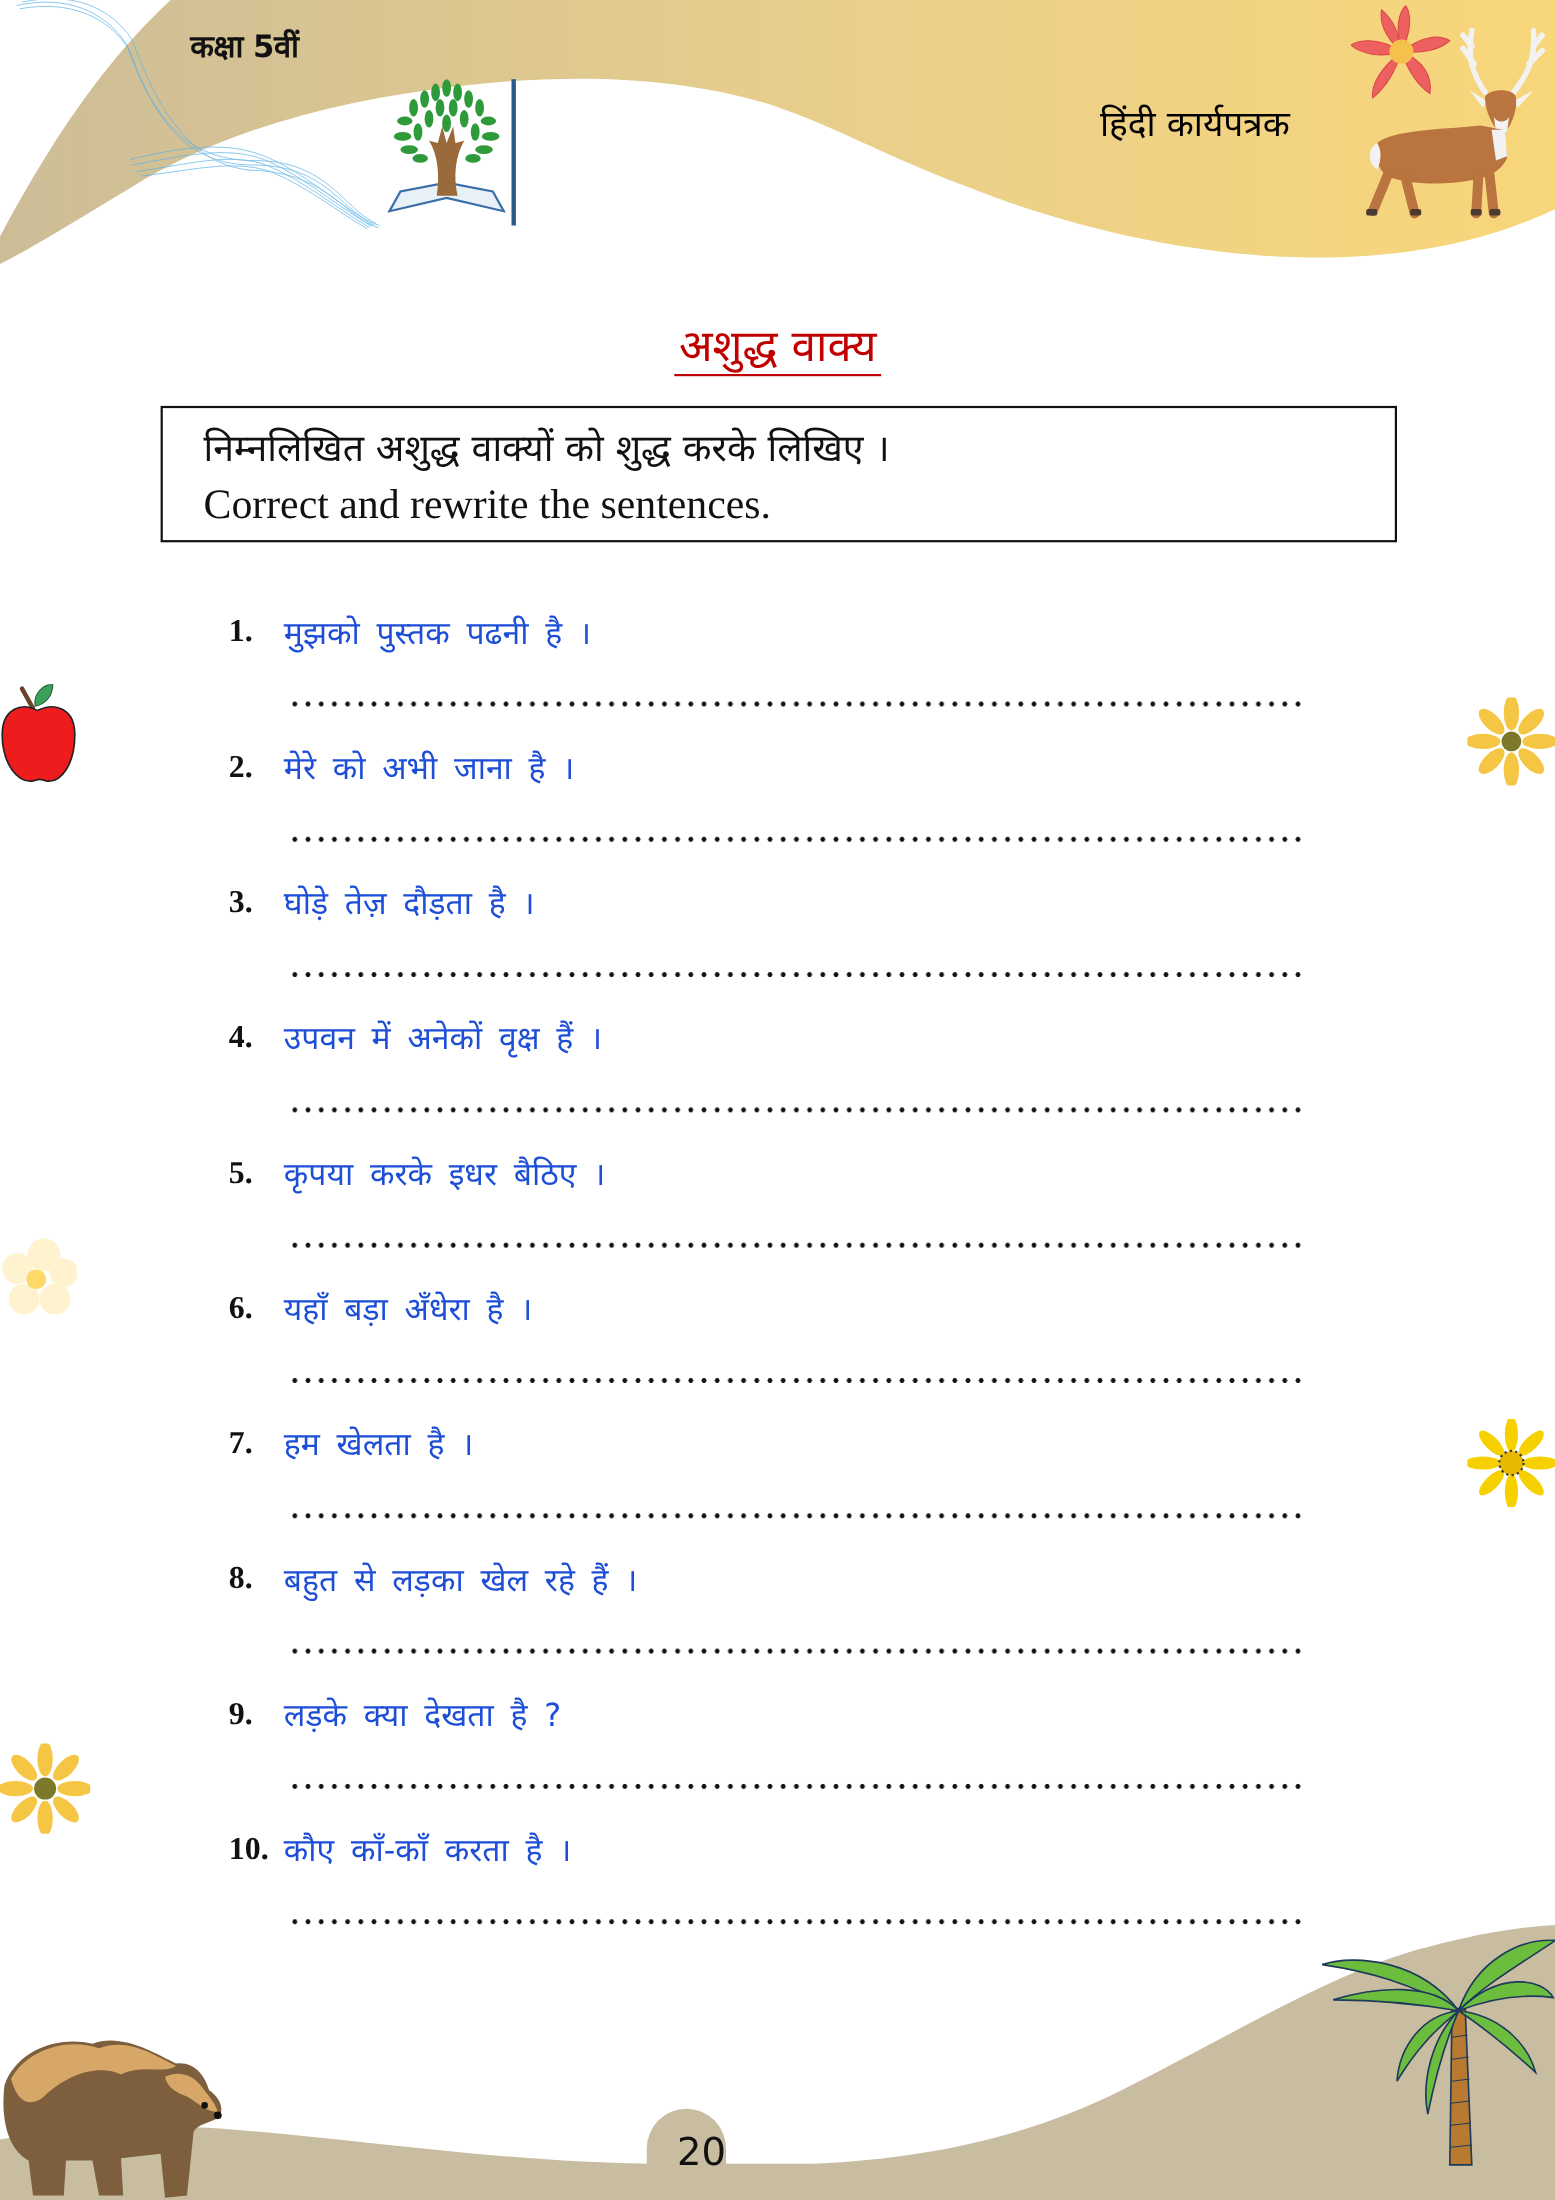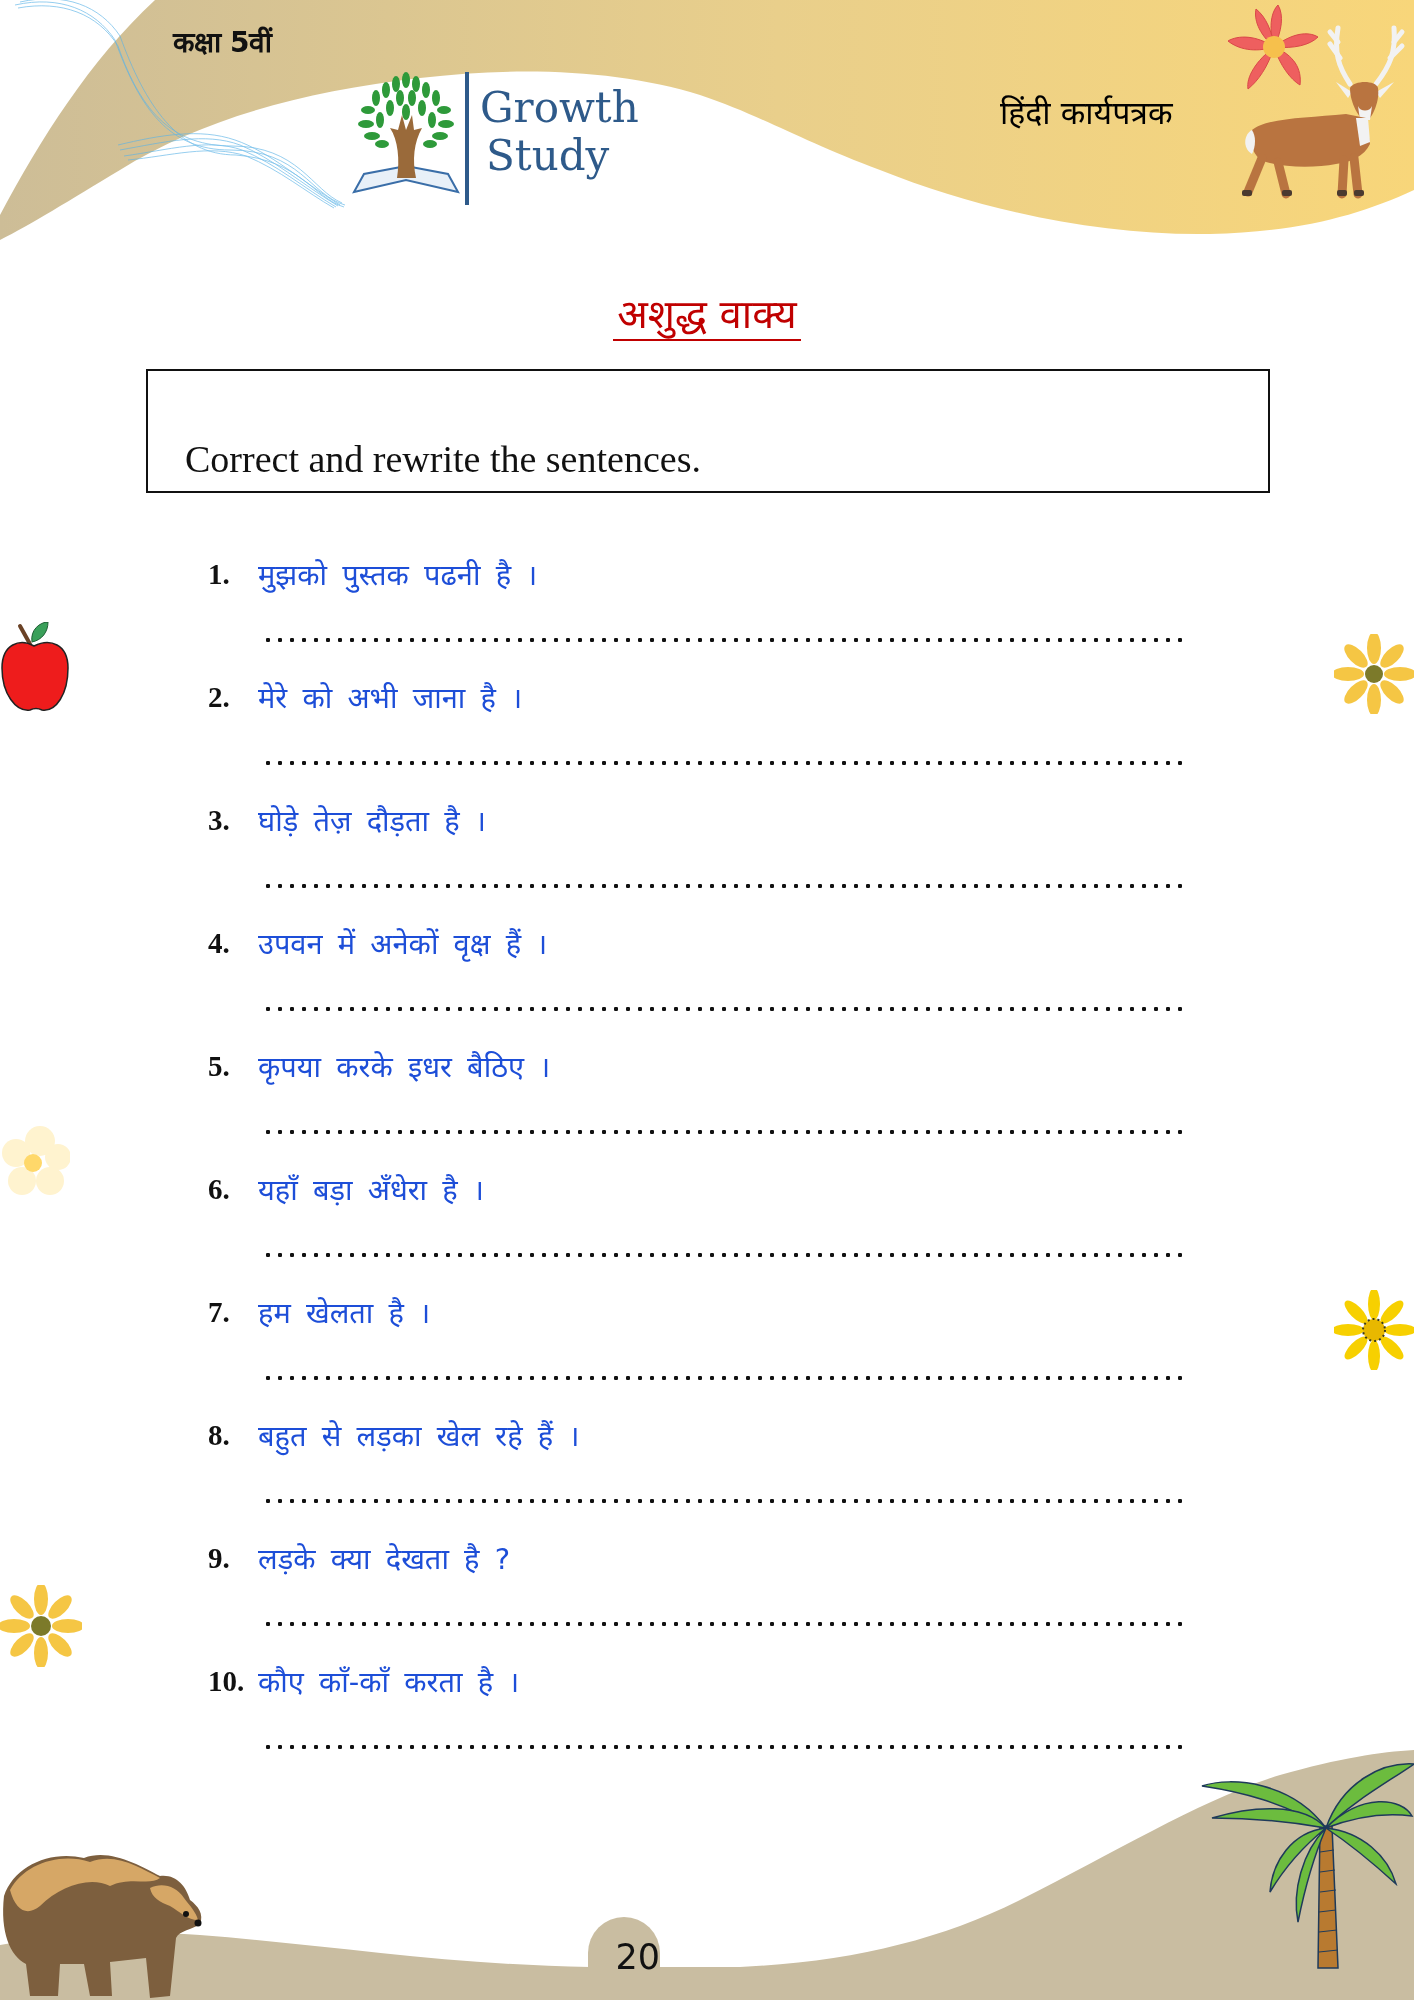--- a/index.html
+++ b/index.html
@@ -86,24 +86,20 @@
       <ellipse cx="28" cy="50" rx="4" ry="8"></ellipse>
         <ellipse cx="80" cy="50" rx="4" ry="8"></ellipse>
         <ellipse cx="54" cy="42" rx="4" ry="8"></ellipse>
       <ellipse cx="20" cy="66" rx="8" ry="4"></ellipse>
         <ellipse cx="88" cy="66" rx="8" ry="4"></ellipse>
         <ellipse cx="30" cy="74" rx="7" ry="4"></ellipse>
       <ellipse cx="78" cy="74" rx="7" ry="4"></ellipse>
     </g>
   </svg>
   <div class="logo-bar"></div>
-  <div class="logo-text">
-    <span>Growth</span>
-    <span class="l2">Study</span>
-  </div>
 </div>
 
 <div class="abs header-title">हिंदी कार्यपत्रक</div>
 
 <svg class="abs" style="left:1228px;top:5px" width="92" height="86" viewBox="0 0 92 86">
   <g fill="#ee5f5f" stroke="#d94848" stroke-width="1">
     <path d="M46,42 C40,20 44,6 50,0 C56,10 54,26 46,42 Z"></path>
     <path d="M46,42 C64,28 80,26 90,32 C82,40 66,44 46,42 Z"></path>
     <path d="M46,42 C66,50 74,64 72,80 C62,74 52,60 46,42 Z"></path>
     <path d="M46,42 C40,62 30,76 20,84 C18,72 28,56 46,42 Z"></path>
@@ -141,20 +137,21 @@
       <rect x="111" y="168" width="10" height="6" rx="2"></rect>
       <rect x="128" y="168" width="10" height="6" rx="2"></rect>
     </g>
 </svg>
 
 <div class="abs page-title">
   <span>अशुद्ध वाक्य</span>
 </div>
 
 <div class="abs instr-box">
+  <div class="instr-hi">निम्नलिखित अशुद्ध वाक्यों को शुद्ध करके लिखिए ।</div>
   <div class="instr-en">Correct and rewrite the sentences.</div>
 </div>
 
 <div class="abs questions">
   <div class="q" style="top:558px">
     <span class="q-num">1.</span>
     <span class="q-text">मुझको पुस्तक पढनी है ।</span>
     <div class="q-line"></div>
   </div>
   <div class="q" style="top:681px">

